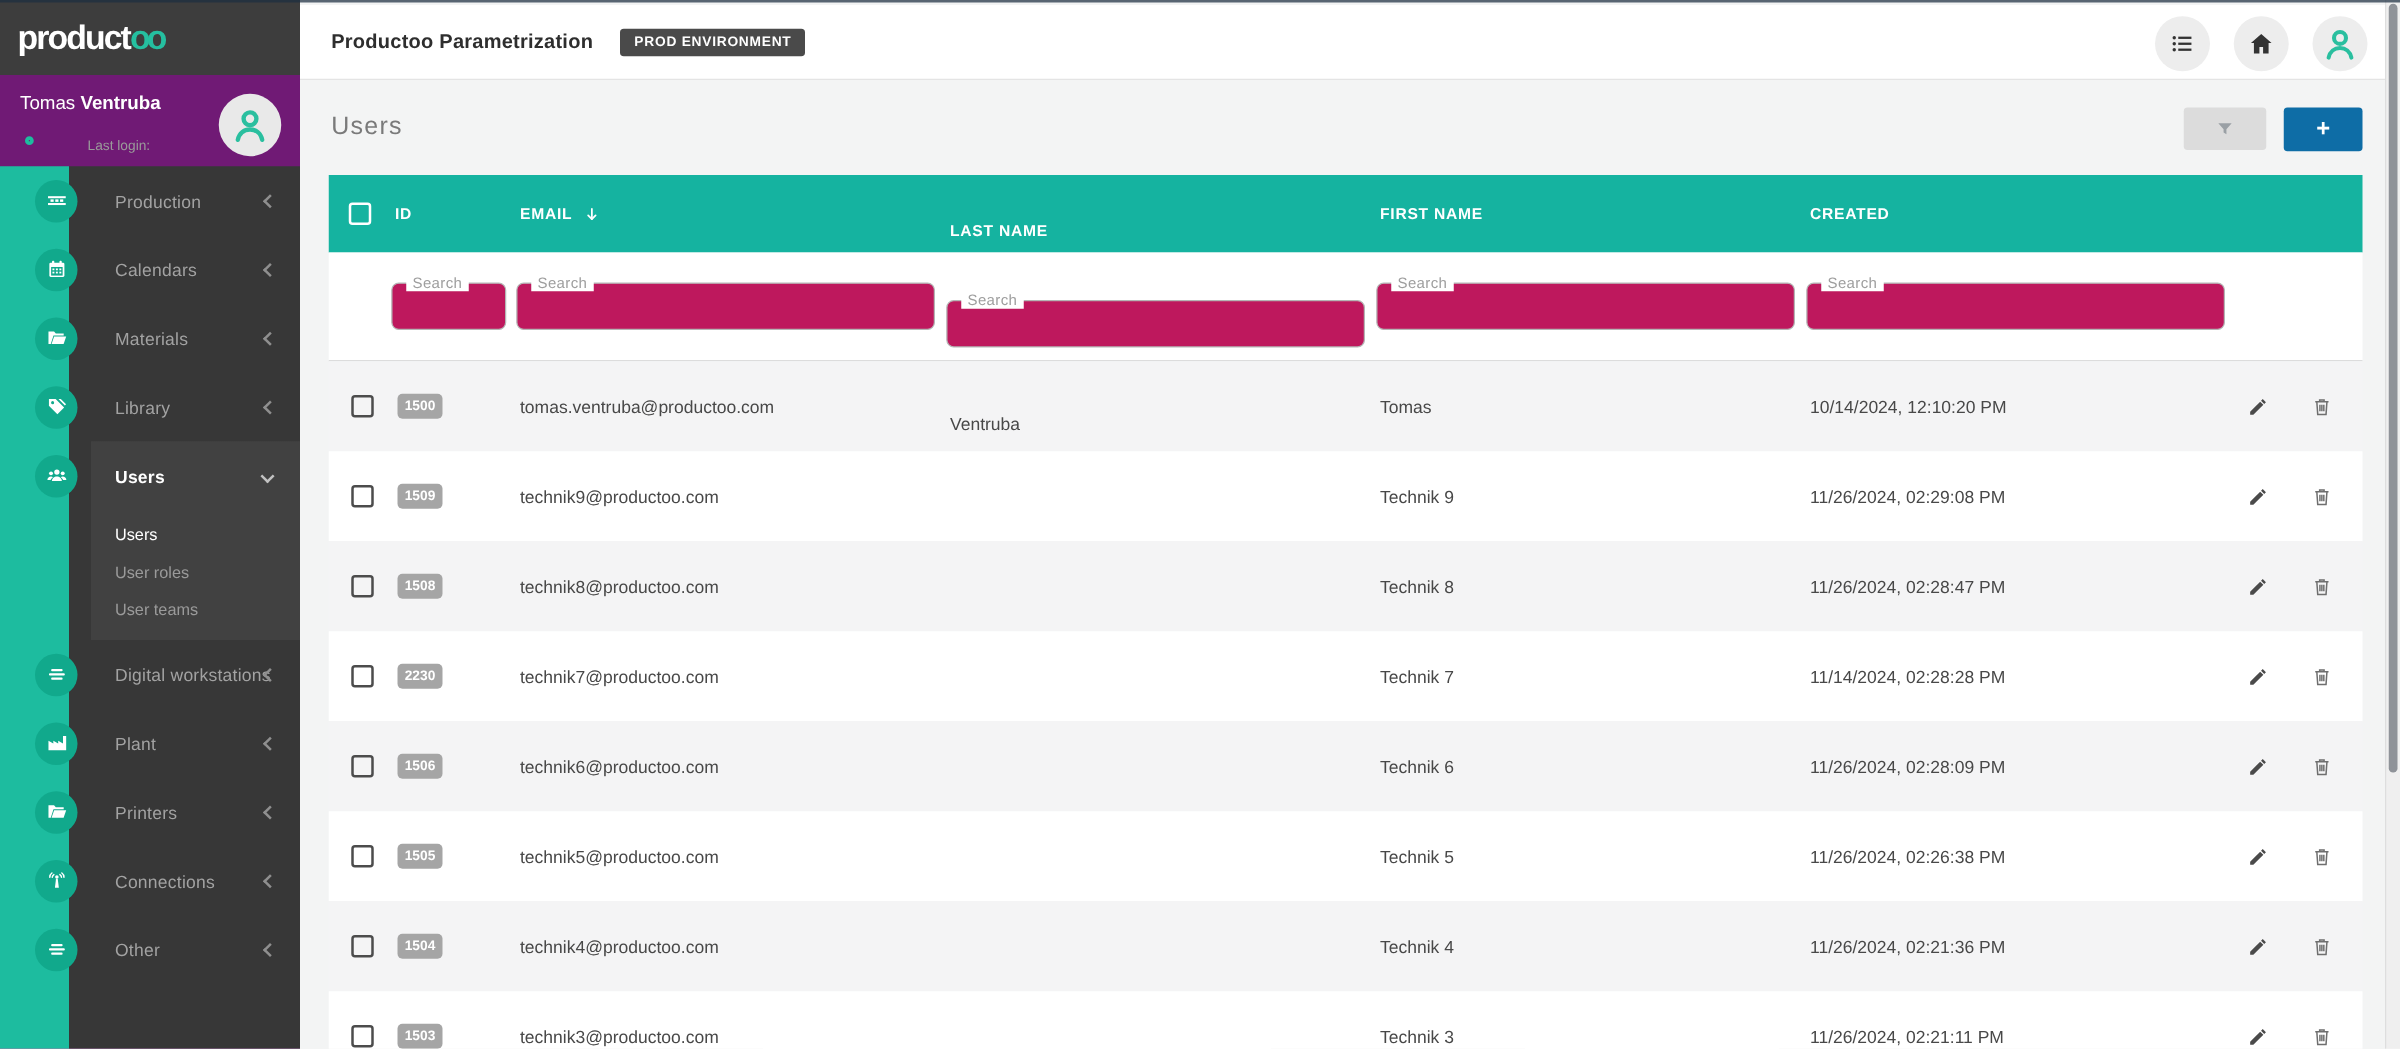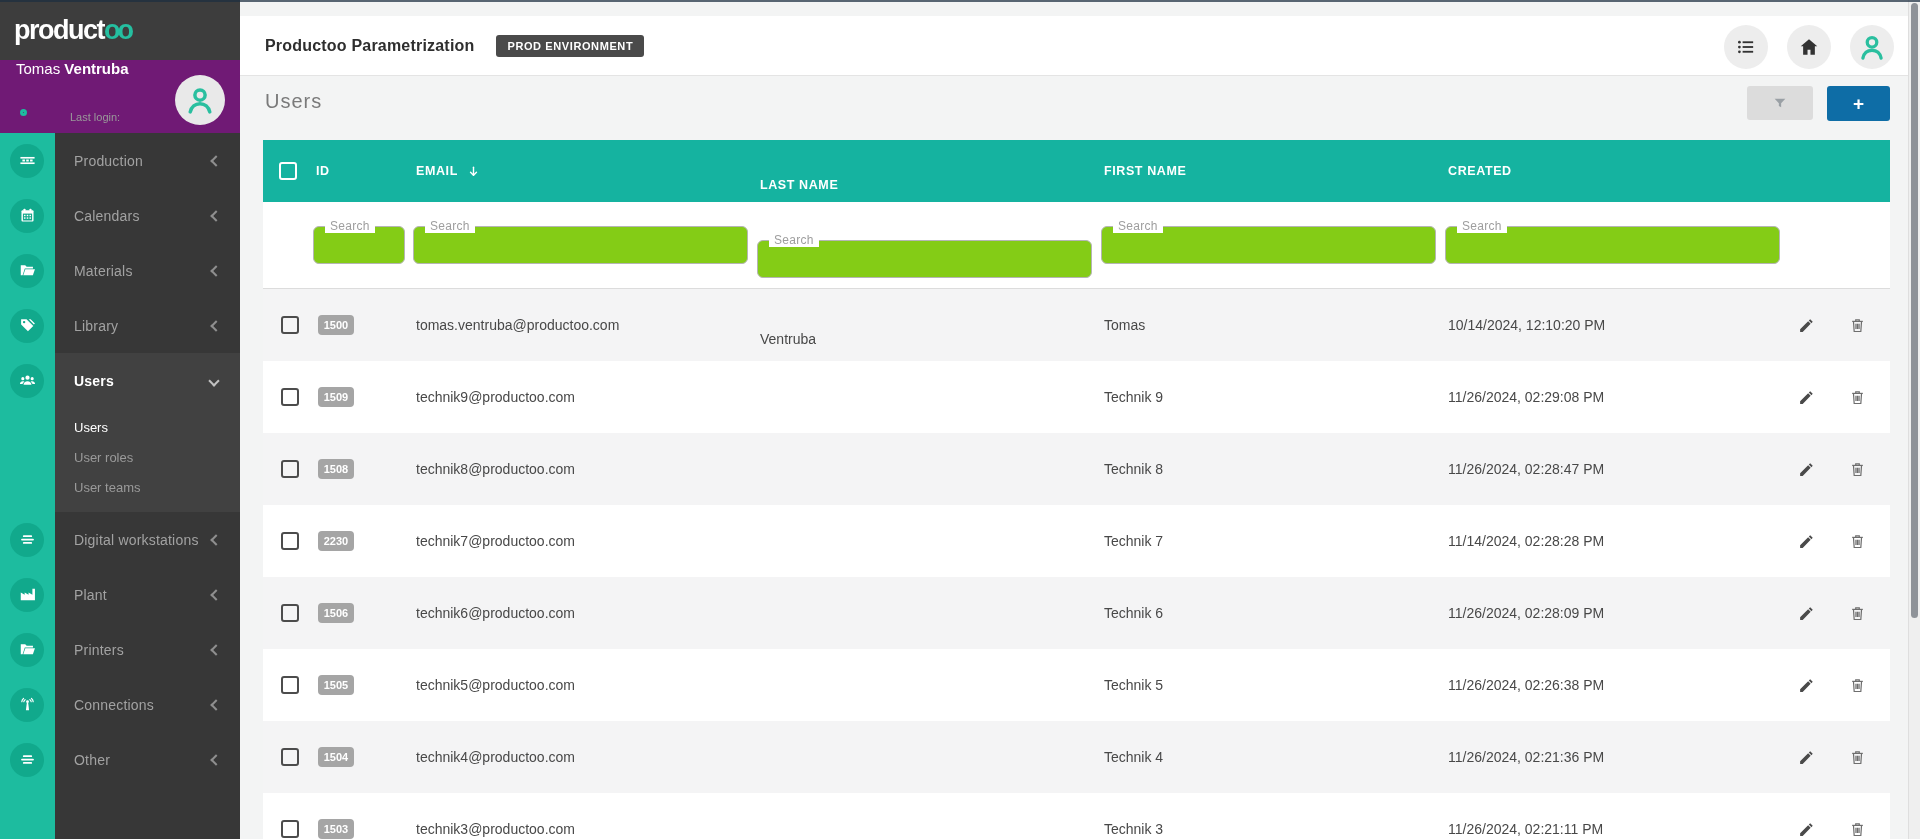--- a/index.html
+++ b/index.html
@@ -12,46 +12,46 @@
   }
   .topline { position:absolute; top:0; left:0; right:0; height:2px; background:rgba(28,46,64,0.72); z-index:90; }
 
   
   .sidebar { position:absolute; left:0; top:0; width:240px; height:839px; background:#701a75; z-index:10; }
   .logo-area { height:60px; background:#3d3d3d; display:flex; align-items:center; padding-left:14px; }
   .logo { font-size:27px; font-weight:bold; color:#fff; letter-spacing:-1.5px; }
   .logo .oo { color:#25bfa0; letter-spacing:-3px; }
 
   .user-area { position:relative; height:73px; }
-  .user-name { position:absolute; left:16px; top:0; color:#fff; font-size:15px; font-weight:400; }
+  .user-name { position:absolute; left:16px; top:14px; color:#fff; font-size:15px; font-weight:400; }
   .user-name b { font-weight:bold; }
   .status-ring { position:absolute; left:20px; top:49px; width:7px; height:7px; border:3px solid #1dbc9f; border-radius:50%; }
   .last-login { position:absolute; left:70px; top:51px; color:#9a9a9a; font-size:11px;text-align:center; }
   .avatar { position:absolute; right:15px; top:15px; width:50px; height:50px; border-radius:50%; background:#e9e9e9; display:flex; align-items:center; justify-content:center; }
   .avatar svg { width:30px; height:30px; }
 
   .menu { position:absolute; top:133px; bottom:0; left:0; right:0;
-          background:linear-gradient(90deg, #1dbc9f 55px, #373737 55px); }
+          background:linear-gradient(90deg, #1dbc9f 55px, #373737 55px);padding-left:18px; }
   .menu-item { height:55px; display:flex; align-items:center; position:relative; cursor:pointer; }
   .icon-circle { width:34px; height:34px; border-radius:50%; background:#11a98c; margin-left:10px;
                  display:flex; align-items:center; justify-content:center; flex:none; }
   .icon-circle svg { width:17px; height:17px; }
   .menu-label { margin-left:30px; color:#a2a2a2; font-size:14px; letter-spacing:0.2px; white-space:nowrap; }
   .menu-item.active .menu-label { color:#fff; font-weight:bold; }
   .chev { position:absolute; right:20px; width:8px; height:8px;
           border-left:2px solid #8f8f8f; border-bottom:2px solid #8f8f8f; }
   .chev.left { transform:rotate(45deg); }
   .chev.down { transform:rotate(-45deg); border-color:#c2c2c2; right:22px; top:24px; }
   .users-group { background:linear-gradient(90deg, transparent 55px, #414141 55px); }
   .sub-list { padding:4px 0 10px 74px; }
   .sub-item { height:30px; display:flex; align-items:center; color:#9a9a9a; font-size:13px; cursor:pointer; }
   .sub-item.active { color:#ffffff; }
 
   
-  .main-header { position:absolute; left:240px; top:16px; right:0; height:60px; background:#fff;
+  .main-header { position:absolute; left:240px; top:4px; right:0; height:60px; background:#fff;
                  border-bottom:1px solid #e4e4e4; display:flex; align-items:center; z-index:5; }
   .main-title { margin-left:25px; font-size:16px; font-weight:bold; color:#2e2e2e; letter-spacing:0.2px; }
   .env-badge { margin-left:22px; background:#4a4a4a; color:#fff; font-size:11px; font-weight:bold;
                letter-spacing:0.6px; padding:5px 11px; border-radius:3px; }
   .header-icons { position:absolute; right:26px; top:9px; display:flex; gap:19px; }
   .circle-btn { width:44px; height:44px; border-radius:50%; background:#ededed;
                 display:flex; align-items:center; justify-content:center; cursor:pointer; }
   .circle-btn svg { width:22px; height:22px; }
   .circle-btn.avatar-btn svg { width:28px; height:28px; }
 
@@ -77,21 +77,21 @@
   .col-email { width:344px; flex:none; }
   .col-last { width:344px; flex:none;margin-top:27px; }
   .col-first { width:344px; flex:none; }
   .col-created { width:335px; flex:none; }
   .col-actions { flex:1; display:flex; justify-content:flex-end; align-items:center; gap:33px; padding-right:24px; }
 
   .checkbox { width:18px; height:18px; border:2px solid #4c4c4c; border-radius:3px; margin-left:18px; cursor:pointer; background:transparent; }
   .thead .checkbox { border-color:#fff; margin-left:16px; }
 
   .search-band { height:87px; background:#fff; border-bottom:1px solid #dcdcdc; display:flex; align-items:center; }
-  .search-box { position:relative; height:38px; border:1px solid #b5b5b5; border-radius:6px; background:#84cc16; }
+  .search-box { position:relative; height:38px; border:1px solid #b5b5b5; border-radius:6px; background:#be185d; }
   .search-box.small { width:92px; }
   .search-box.wide { width:335px; }
   .search-label { position:absolute; top:-8px; left:11px; background:#fff; padding:0 5px;
                   font-size:12px; color:#9e9e9e; letter-spacing:0.3px; }
   .search-input { width:100%; height:100%; border:none; outline:none; background:transparent;
                   padding:0 10px; font-size:14px; font-family:"Liberation Sans", sans-serif; }
 
   .row { height:72px; display:flex; align-items:center; font-size:14px; color:#484848; }
   .row.odd { background:#f4f4f5; }
   .row.even { background:#ffffff; }

